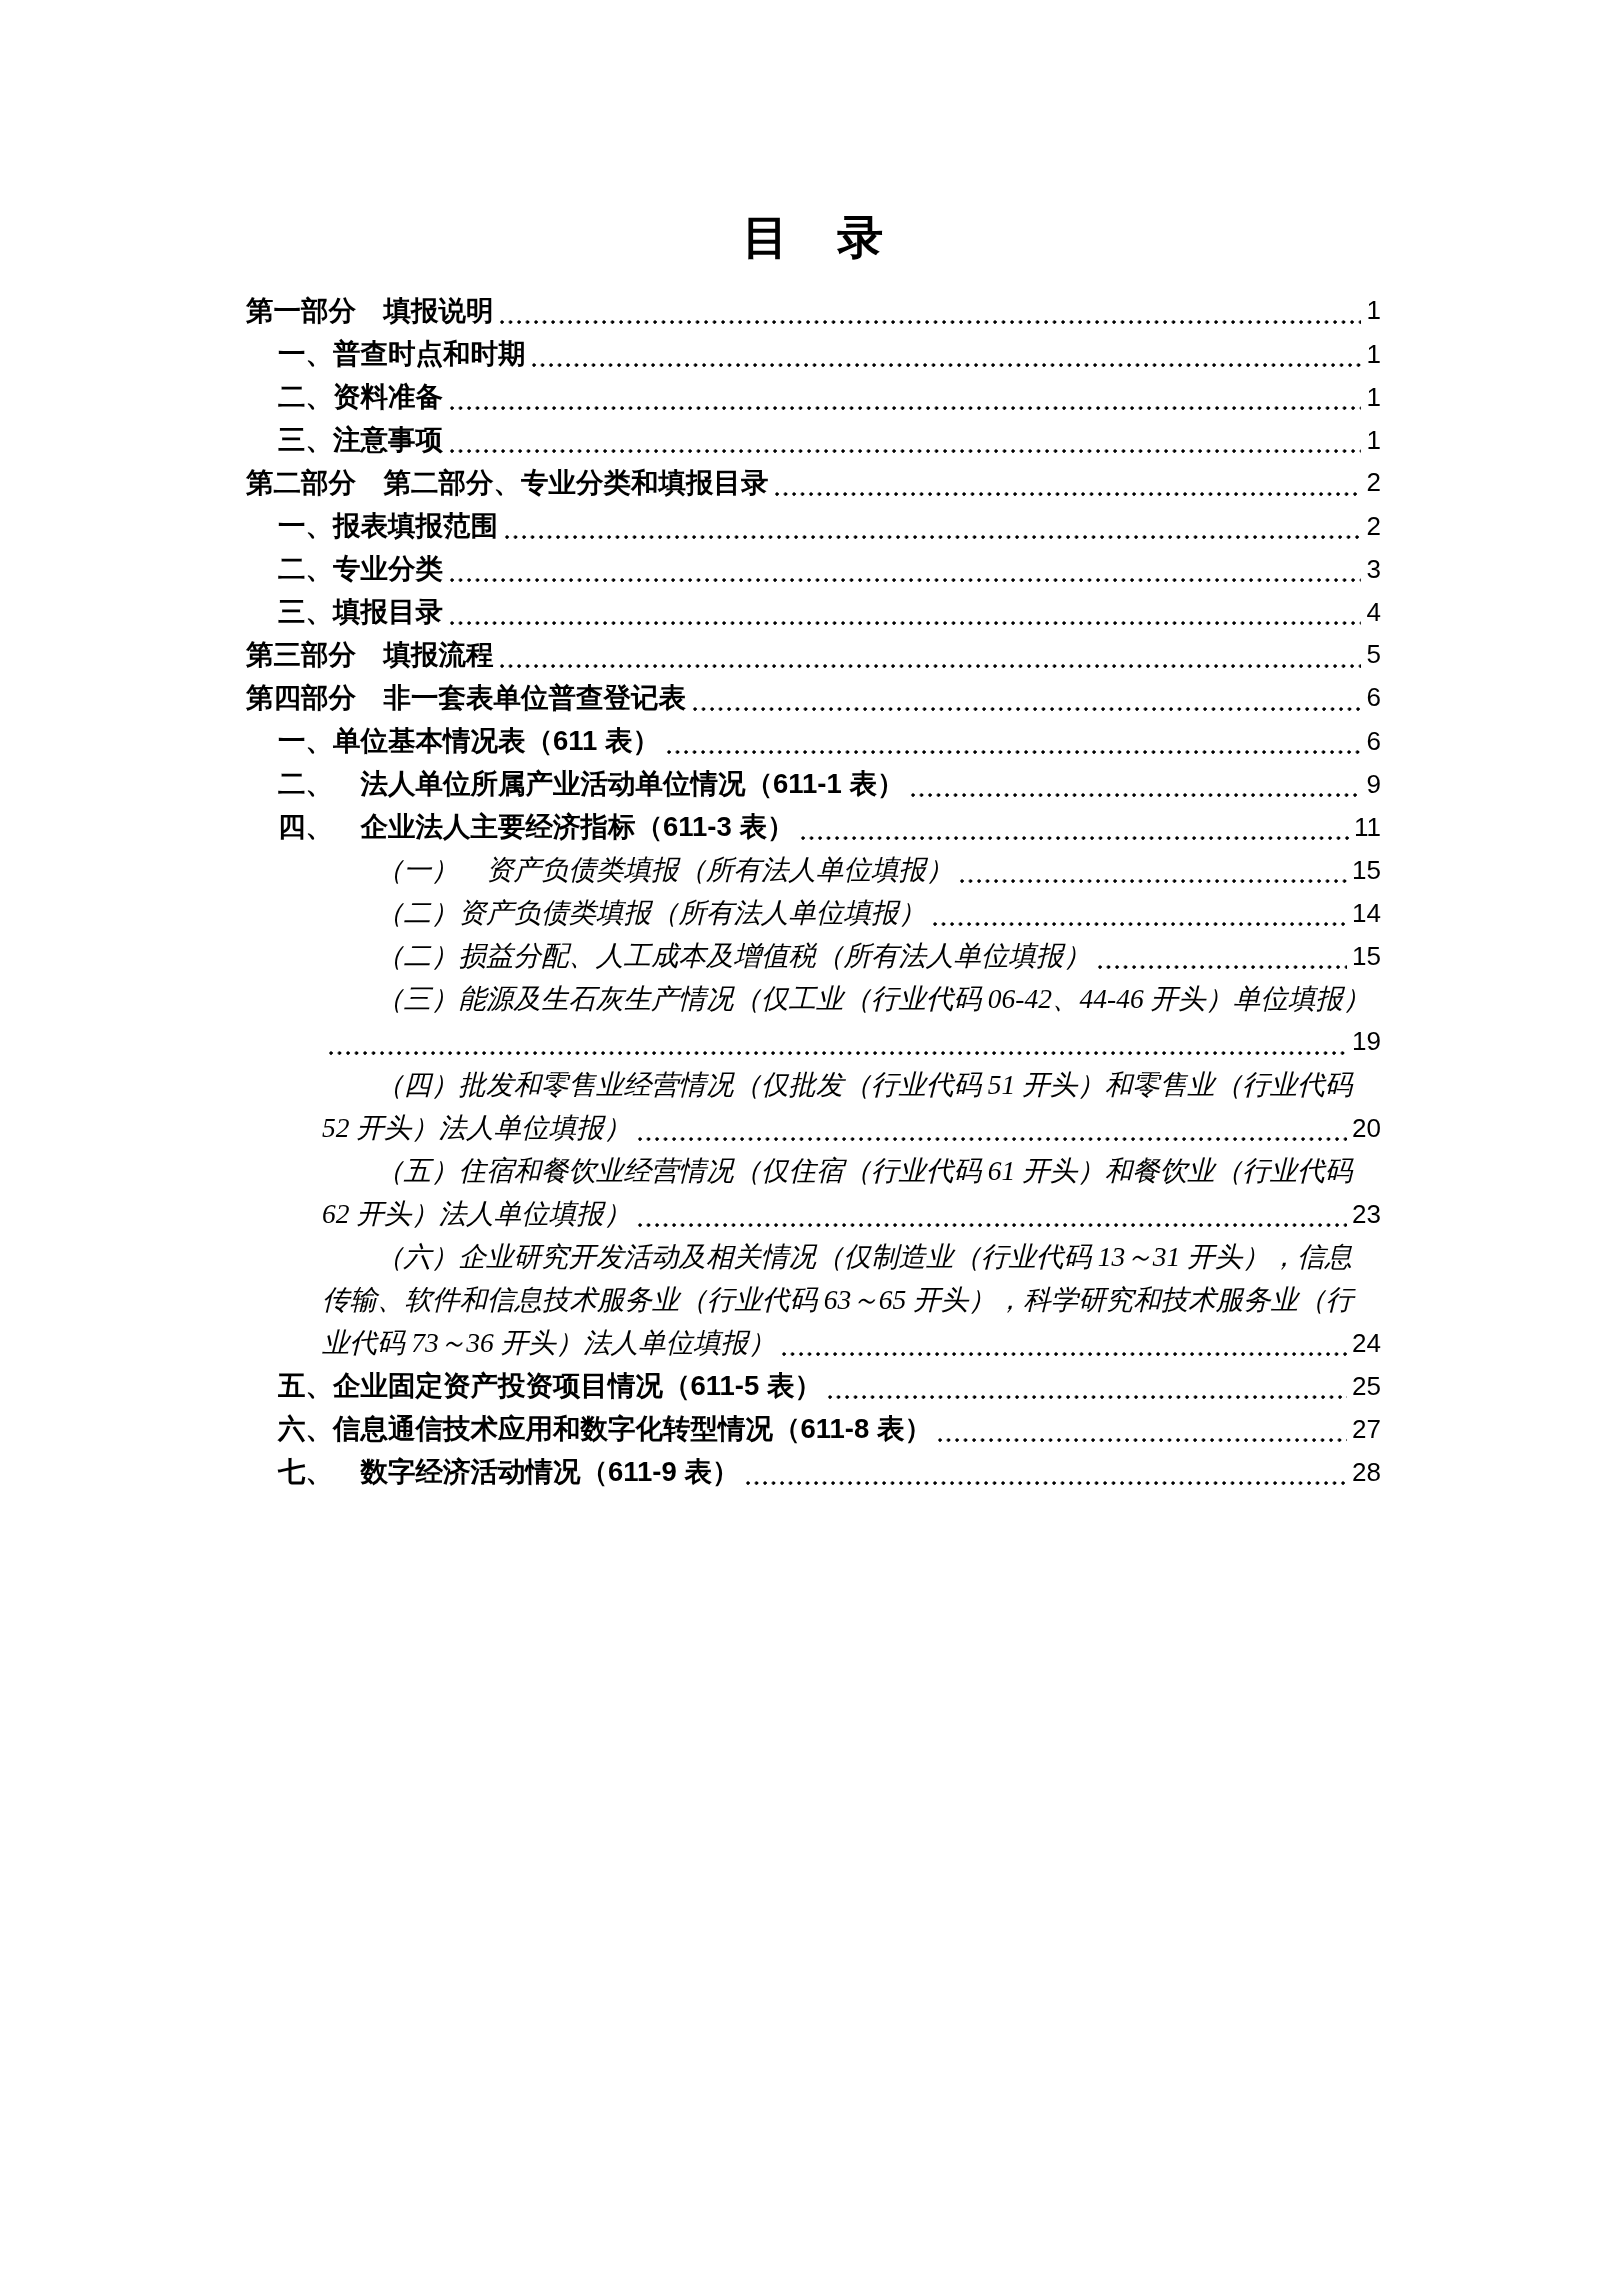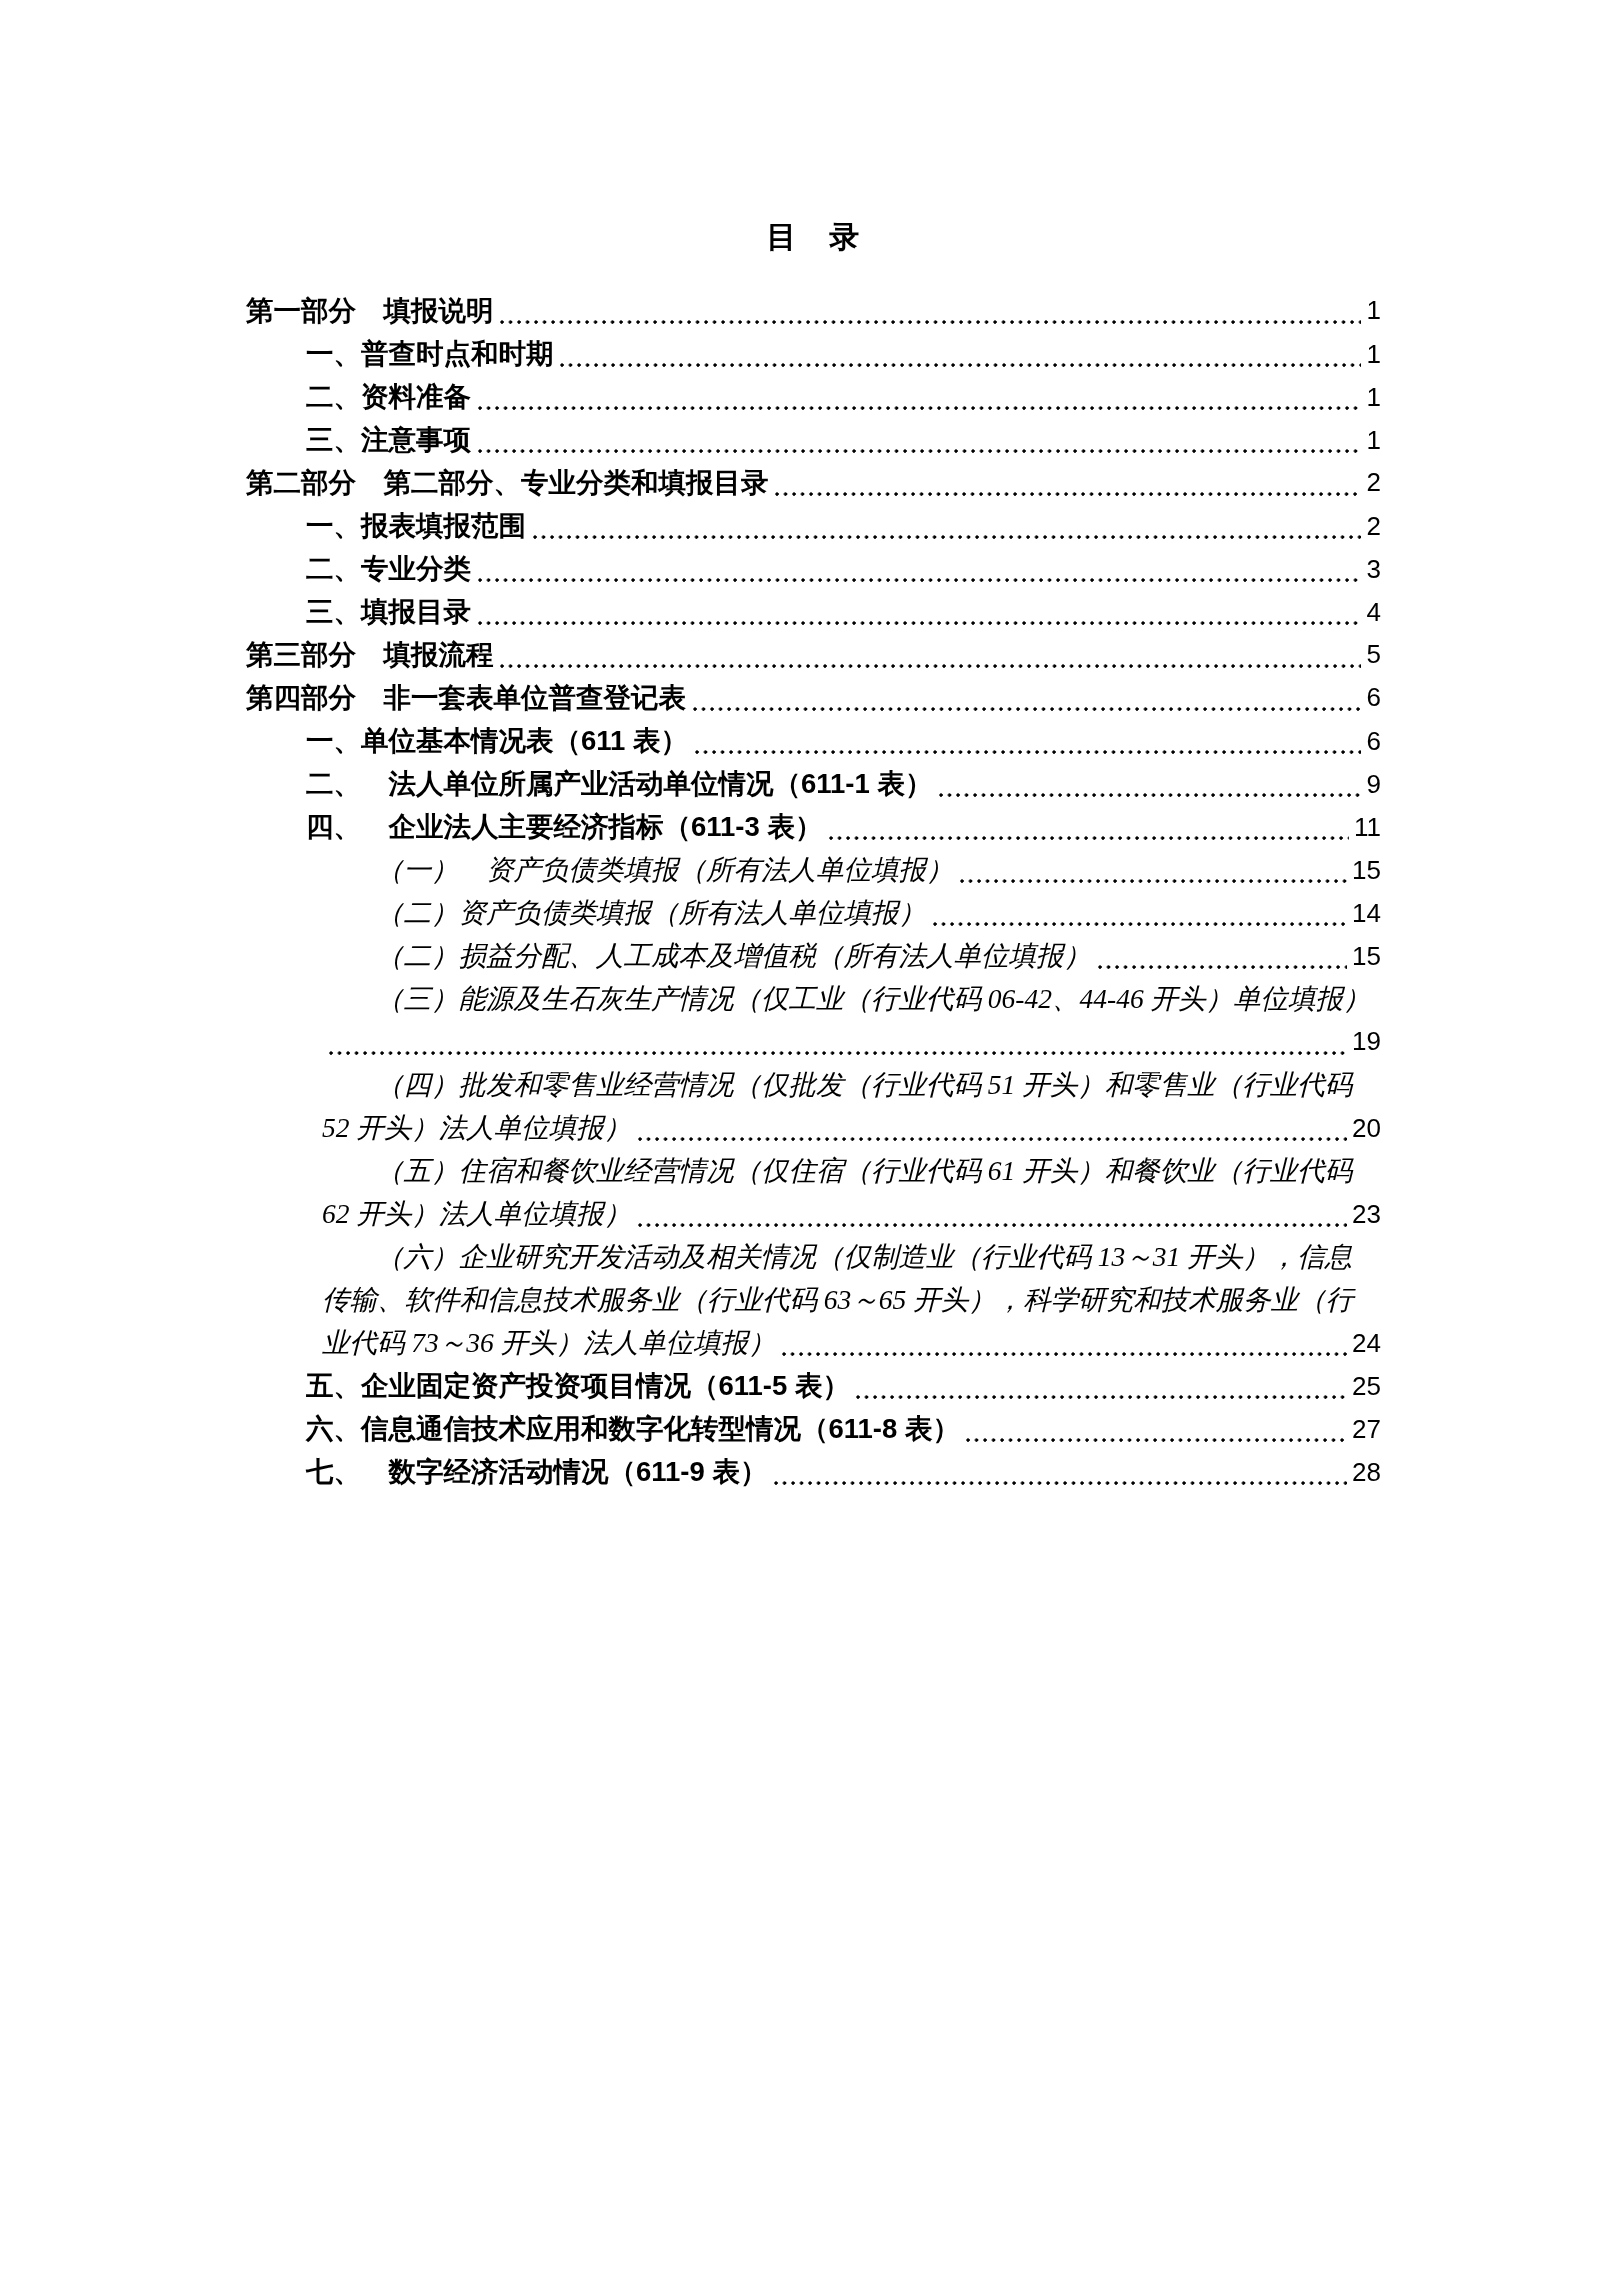--- a/index.html
+++ b/index.html
@@ -14,21 +14,21 @@
     background: #ffffff;
     box-sizing: border-box;
     padding: 211px 242px 0 246px;
     color: #000000;
     font-family: "Liberation Sans", sans-serif;
     overflow: hidden;
   }
   .title {
     margin: 0 0 26px 0;
     text-align: center;
-    font-size: 30px;
+    font-size: 46px;
     font-weight: bold;
     line-height: 52px;
     letter-spacing: 1.3px;
     white-space: pre;
     font-family: "Liberation Sans", sans-serif;
   }
   .toc {
     width: 100%;
   }
   .row {
@@ -37,21 +37,21 @@
     height: 43px;
     line-height: 43px;
     font-size: 27.5px;
     white-space: pre;
   }
   .row .txt {
     white-space: pre;
     flex: 0 0 auto;
   }
   .l1 { font-weight: bold; align-items: center; }
-  .l2 { font-weight: bold; margin-left: 60px; }
+  .l2 { font-weight: bold; margin-left: 32px; }
   .l3 {
     margin-left: 130px;
     font-family: "Liberation Serif", serif;
     font-style: italic;
     font-weight: normal;
   }
   .cont {
     margin-left: 76px;
     font-family: "Liberation Serif", serif;
     font-style: italic;

